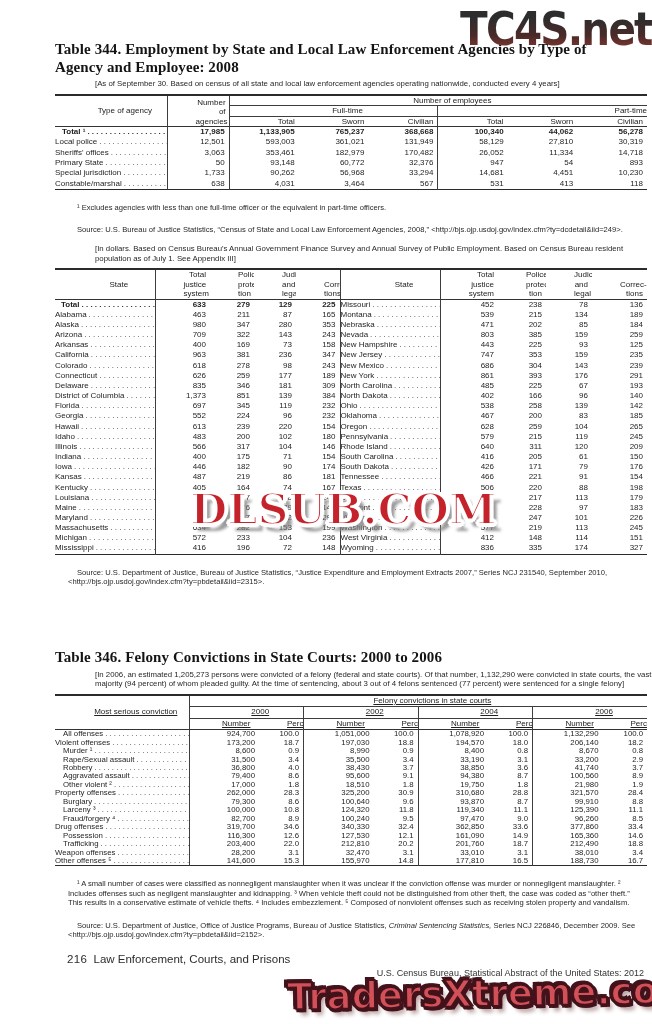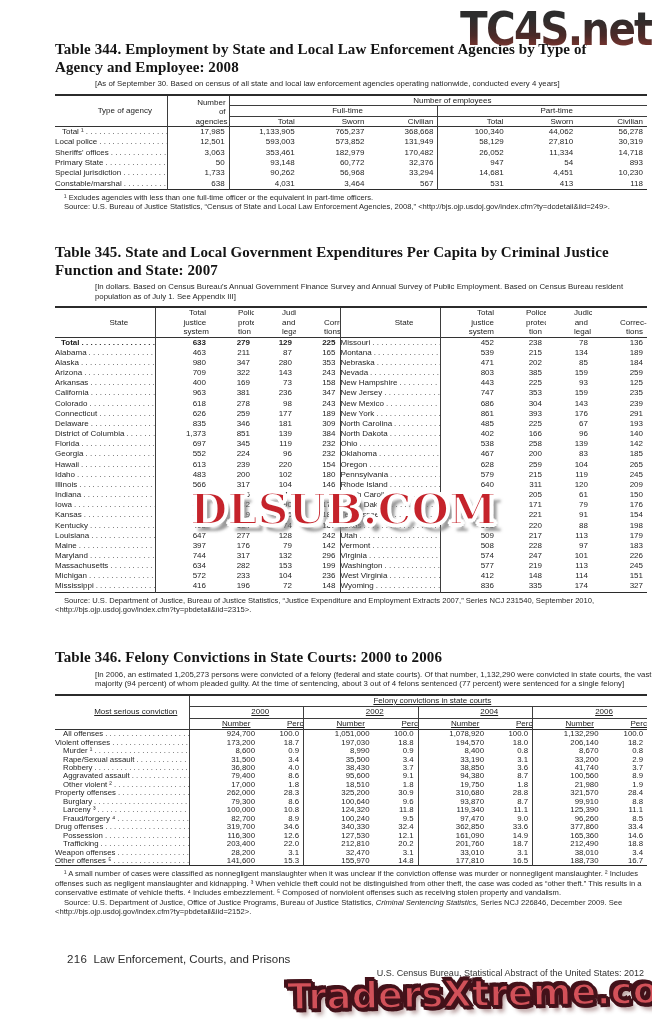--- a/index.html
+++ b/index.html
@@ -18,35 +18,35 @@
   .gline{border-bottom:1px solid #3d3d3d;}
   .num{text-align:right;padding-right:4px;}
   .pre{white-space:pre-line;}
   
   .lab{display:flex;align-items:baseline;}
   .lab .t{white-space:nowrap;}
   .lab .dots{flex:1;white-space:nowrap;margin-left:2px;color:#2c2c2c;}
   .lab .dots::after{content:". . . . . . . . . . . . . . . . . . . . . . . . . . . . . . . . . . . . . . . . . . . .";}
   
   .t344 td{font-size:8px;line-height:10.3px;}
-  .t344 .boldrow td{font-weight:400;}
+  .t344 .boldrow td{font-weight:700;}
   .t344 .ind .t{padding-left:7px;}
   .t344 thead th{vertical-align:middle;}
   .t344 th.bot{vertical-align:bottom;text-align:right;padding-right:3px;}
   
   .t345 td{font-size:8px;line-height:10.15px;}
   .t345 .boldl .L{font-weight:700;}
   .t345 .boldl td:first-child .t{padding-left:6px;}
   .t345 thead th.num{vertical-align:bottom;}
   
   .t346 td{font-size:7.8px;line-height:8.45px;}
   .t346 .ind .t{padding-left:8px;}
   .t346 thead th{line-height:10.5px;text-decoration:underline;}
   .fnote{font-size:7.6px;line-height:9.4px;color:#272727;margin:3px 0 0 0;}
-  .fnote p{margin:0;text-indent:9px;}
+  .fnote p{margin:13px;text-indent:9px;}
   .src-it{font-style:italic;}
   
   #footer{position:absolute;left:55px;top:953px;width:594px;font-size:11.5px;color:#2c2c2c;margin-left:12px;}
   #footer .pg{letter-spacing:.3px;}
   #credit{position:absolute;right:8px;top:968px;font-size:9px;color:#333;}
   
   .wm{position:absolute;white-space:nowrap;pointer-events:none;}
   #wm-top{top:2px;right:0px;font-family:"DejaVu Sans",sans-serif;font-weight:800;font-size:46px;
           letter-spacing:-2px;transform:scale(.88,1);transform-origin:right top;
           background:linear-gradient(180deg,#2d2d2d 30%,#4a2a28 62%,#8c3a33 92%);
@@ -87,21 +87,21 @@
       </colgroup>
       <thead>
         <tr>
           <th rowspan="3" class="vr">Type of agency</th>
           <th rowspan="3" class="vr bot pre">Number of
 agencies</th>
           <th colspan="6" class="gline" style="text-align:center;">Number of employees</th>
         </tr>
         <tr>
           <th colspan="3" class="gline vr" style="text-align:center;">Full-time</th>
-          <th colspan="3" class="gline" style="text-align:center;">Part-time</th>
+          <th colspan="3" class="gline" style="text-align:right;">Part-time</th>
         </tr>
         <tr>
           <th class="num">Total</th>
           <th class="num">Sworn</th>
           <th class="num vr">Civilian</th>
           <th class="num">Total</th>
           <th class="num">Sworn</th>
           <th class="num">Civilian</th>
         </tr>
       </thead>
@@ -125,21 +125,21 @@
 
           <tr>
             <td class="vr">
               <div class="lab">
                 <span class="t">Local police</span>
                 <span class="dots"></span>
               </div>
             </td>
             <td class="num vr">12,501</td>
             <td class="num">593,003</td>
-            <td class="num">573,852</td>
+            <td class="num">361,021</td>
             <td class="num vr">131,949</td>
             <td class="num">58,129</td>
             <td class="num">27,810</td>
             <td class="num">30,319</td>
           </tr>
 
           <tr>
             <td class="vr">
               <div class="lab">
                 <span class="t">Sheriffs' offices</span>
@@ -204,21 +204,20 @@
           </tr>
         </tbody>
     </table>
     <div class="fnote">
       <p>¹ Excludes agencies with less than one full-time officer or the equivalent in part-time officers.</p>
       <p>Source: U.S. Bureau of Justice Statistics, “Census of State and Local Law Enforcement Agencies, 2008,” &lt;http://bjs.ojp.usdoj.gov/index.cfm?ty=dcdetail&amp;iid=249&gt;.</p>
     </div>
   </div>
 
   <div class="section" style="top:244px;">
-    <p class="ttl" style="width:575px;">Table 345. State and Local Government Expenditures Per Capita by Criminal Justice Function and State: 2007</p>
     <p class="note">[In dollars. Based on Census Bureau's Annual Government Finance Survey and Annual Survey of Public Employment. Based on Census Bureau resident population as of July 1. See Appendix III]</p>
     <table class="tbl t345">
       <colgroup>
         <col class="c-st">
           <col class="c-j1">
           <col class="c-j2">
           <col class="c-j3">
           <col class="c-j4">
         <col class="c-st2">
           <col class="c-k1">

